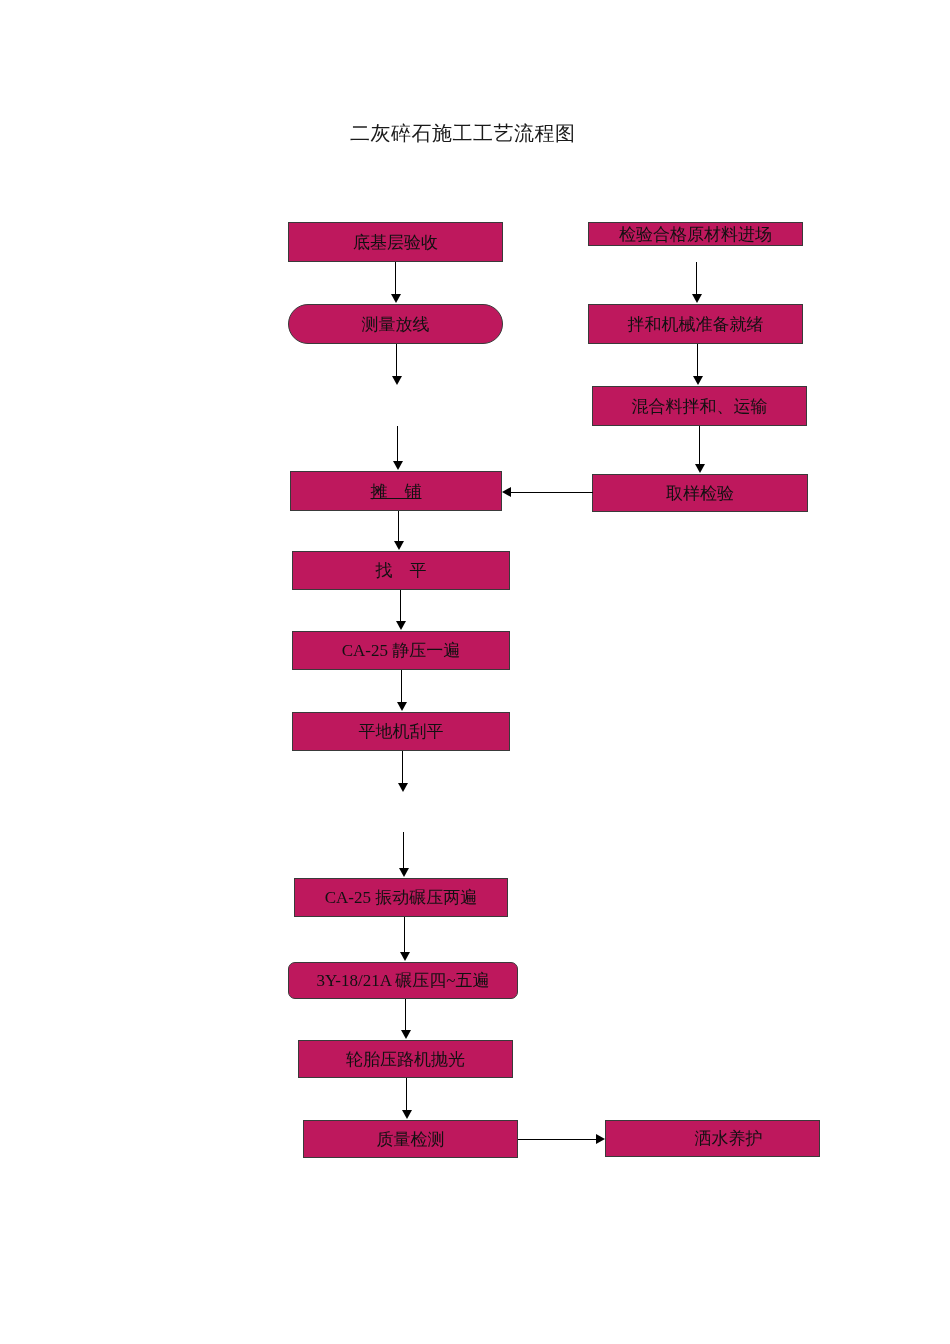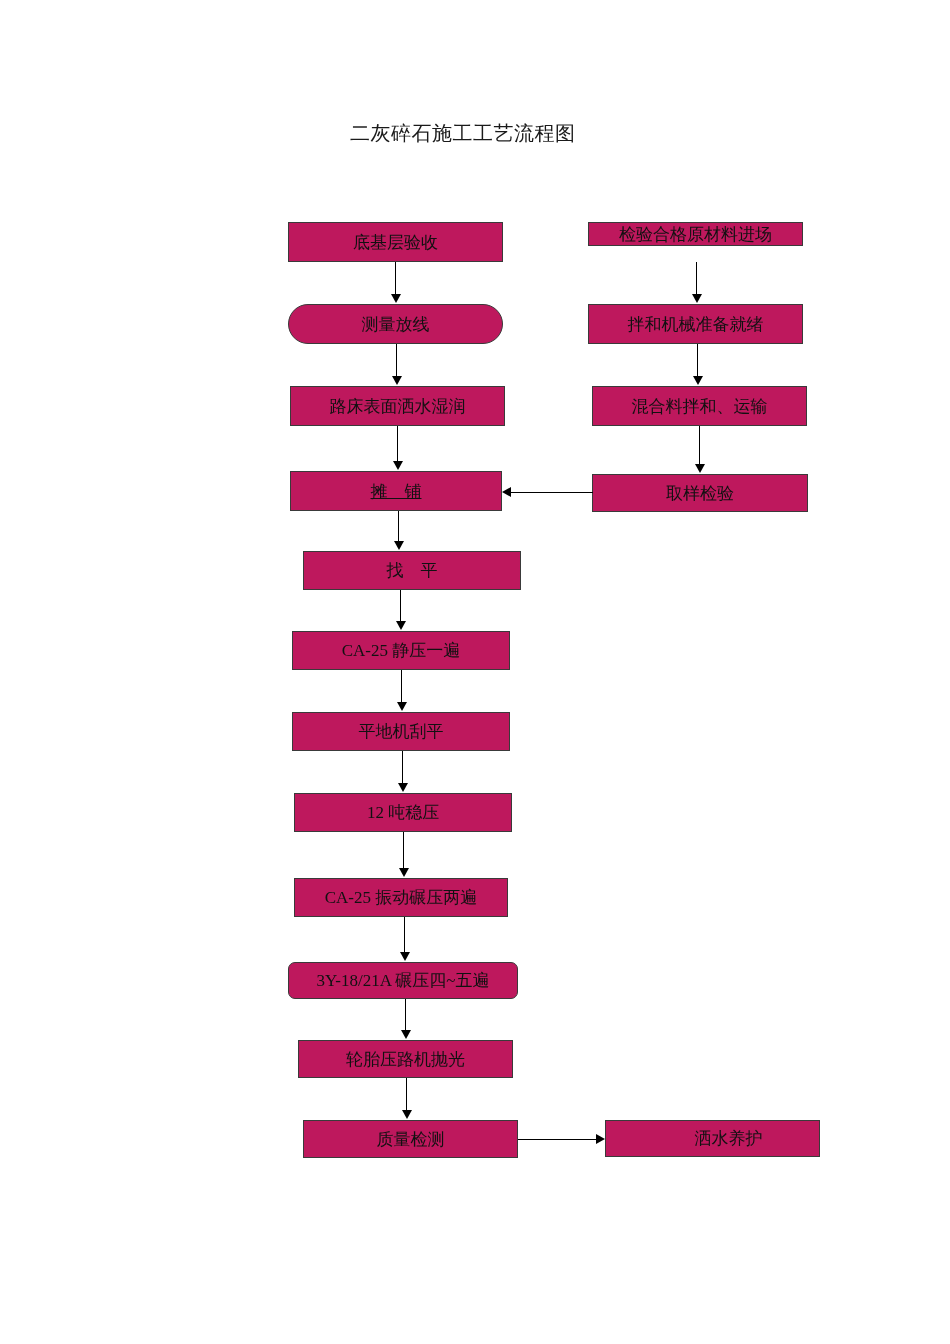--- a/index.html
+++ b/index.html
@@ -92,35 +92,33 @@
   <div class="title">二灰碎石施工工艺流程图</div>
 
   <div class="node" style="left:288px; top:222px; width:215px; height:40px;">底基层验收</div>
 
   <div class="node" style="left:588px; top:222px; width:215px; height:24px;">检验合格原材料进场</div>
 
   <div class="node" style="left:288px; top:304px; width:215px; height:40px;border-radius:20px;">测量放线</div>
 
   <div class="node" style="left:588px; top:304px; width:215px; height:40px;">拌和机械准备就绪</div>
 
-  <div class="node" style="left:290px; top:386px; width:215px; height:40px;">路床表面洒水湿润</div>
 
   <div class="node" style="left:592px; top:386px; width:215px; height:40px;">混合料拌和、运输</div>
 
   <div class="node" style="left:290px; top:471px; width:212px; height:40px;text-decoration:underline;">摊    铺</div>
 
   <div class="node" style="left:592px; top:474px; width:216px; height:38px;">取样检验</div>
 
-  <div class="node" style="left:292px; top:551px; width:218px; height:39px;margin-left:11px;">找    平</div>
+  <div class="node" style="left:292px; top:551px; width:218px; height:39px;">找    平</div>
 
   <div class="node" style="left:292px; top:631px; width:218px; height:39px;">CA-25 静压一遍</div>
 
   <div class="node" style="left:292px; top:712px; width:218px; height:39px;">平地机刮平</div>
 
-  <div class="node" style="left:294px; top:793px; width:218px; height:39px;">12 吨稳压</div>
 
   <div class="node" style="left:294px; top:878px; width:214px; height:39px;">CA-25 振动碾压两遍</div>
 
   <div class="node" style="left:288px; top:962px; width:230px; height:37px;border-radius:7px;">3Y-18/21A 碾压四~五遍</div>
 
   <div class="node" style="left:298px; top:1040px; width:215px; height:38px;">轮胎压路机抛光</div>
 
   <div class="node" style="left:303px; top:1120px; width:215px; height:38px;">质量检测</div>
 
   <div class="node" style="left:605px; top:1120px; width:215px; height:37px;padding-left:32px;">洒水养护</div>

